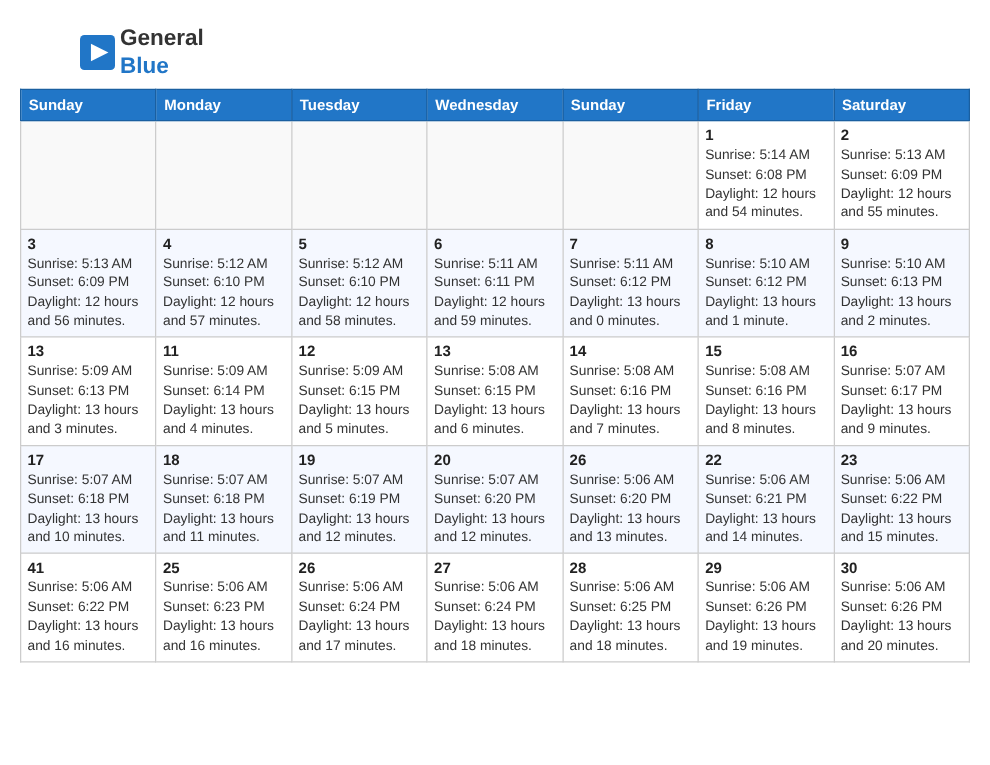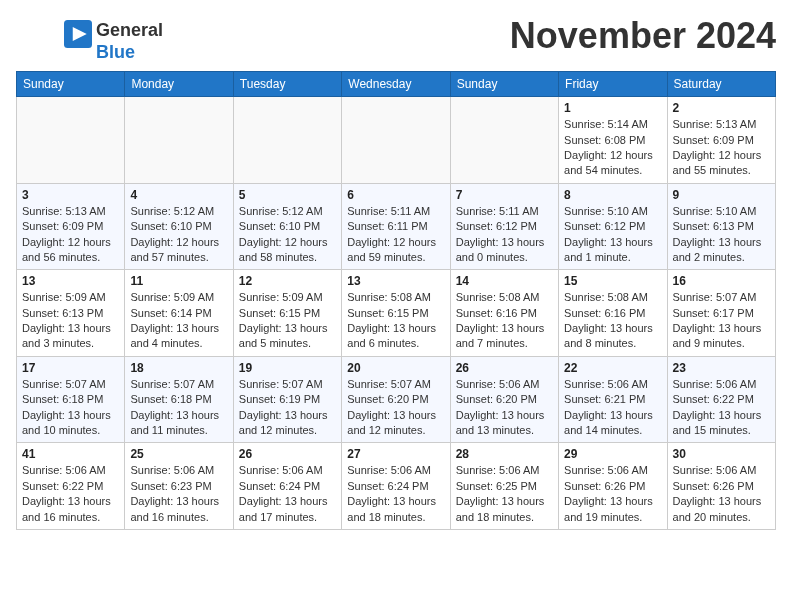--- a/index.html
+++ b/index.html
@@ -11,20 +11,21 @@
       padding: 16px;
     }
     .header {
       display: flex;
       align-items: flex-start;
       justify-content: space-between;
       margin-bottom: 8px;
     }
     .logo {
       display: flex;
+      align-items: center;
       margin-top: 4px;
       padding-left: 48px;
     }
     .logo-text {
       font-size: 18px;
       font-weight: bold;
       color: #333;
       line-height: 1.2;
     }
     .logo-blue { color: #2176c7; }
@@ -50,21 +51,21 @@
       width: 100%;
       border-collapse: collapse;
       font-size: 10.5px;
     }
     thead tr th {
       background: #2176c7;
       color: #fff;
       text-align: left;
       padding: 5px 6px;
       font-size: 12px;
-      font-weight: normal;
+      font-weight: bold;
       border: 1px solid #1a5fa0;
       margin-top: 16px;
     }
     td {
       border: 1px solid #ccc;
       vertical-align: top;
       padding: 4px 5px;
       width: calc(100% / 7);
       min-height: 75px;
       background: #fff;
@@ -98,21 +99,20 @@
       <polygon points="10,8 26,16 10,24" fill="white"></polygon>
     </svg>
     <div>
       <div class="logo-text">
         <span>General</span><br>
         <span class="logo-blue">Blue</span>
       </div>
     </div>
   </div>
   <div class="title-block">
-    <div class="calendar-title">November 2024</div>
   </div>
 </div>
 
 <table>
   <thead>
     <tr>
     <th>Sunday</th>
         <th>Monday</th>
         <th>Tuesday</th>
         <th>Wednesday</th>

